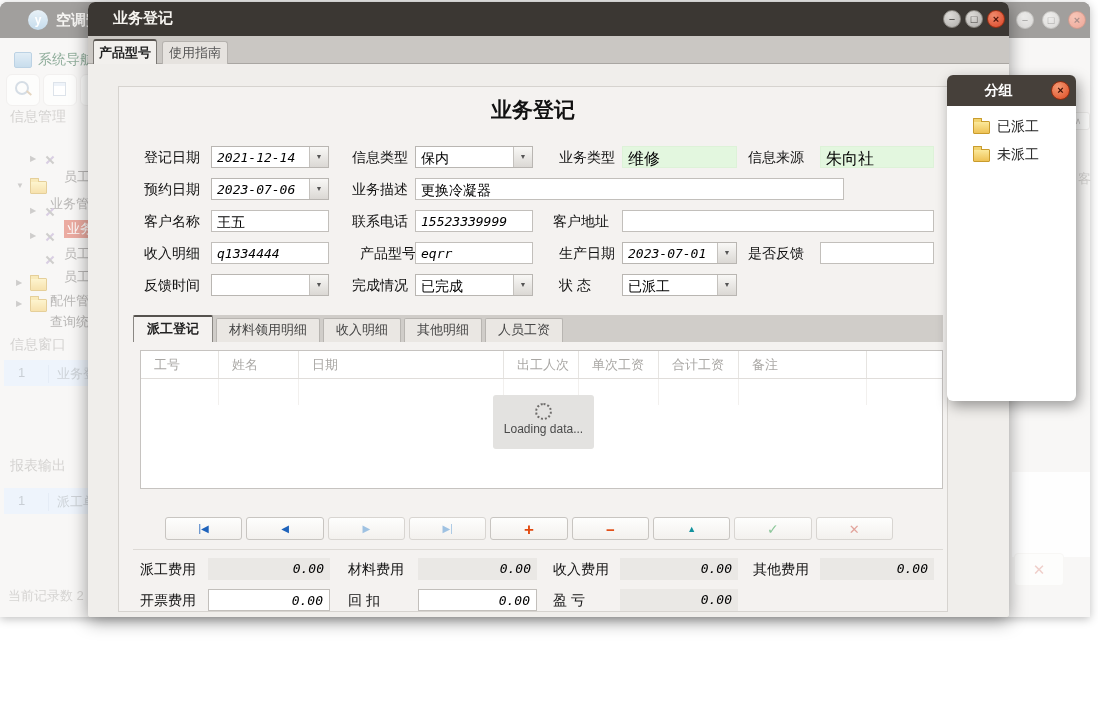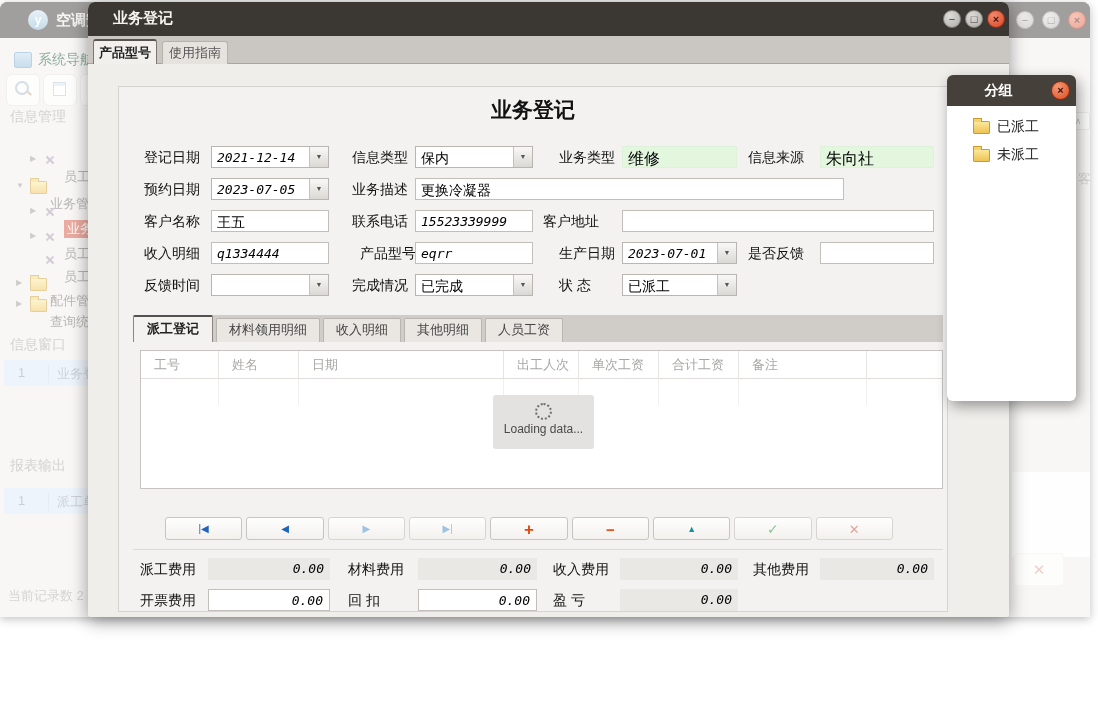--- a/index.html
+++ b/index.html
@@ -240,37 +240,37 @@
     <div class="fbox green" style="left:534px;top:144px;width:115px">
       <span class="val">维修</span>
     </div>
     <div class="flabel" style="left:660px;top:147px">信息来源</div>
     <div class="fbox green" style="left:732px;top:144px;width:114px">
       <span class="val">朱向社</span>
     </div>
 
     <div class="flabel" style="left:56px;top:179px">预约日期</div>
     <div class="dd" style="left:123px;top:176px;width:118px">
-      <span class="val mono">2023-07-05</span>
+      <span class="val mono">2023-07-06</span>
         <span class="dd-btn">▼</span>
     </div>
     <div class="flabel" style="left:264px;top:179px">业务描述</div>
     <div class="fbox txt" style="left:327px;top:176px;width:429px">
       <span class="val" style="font-size:14px">更换冷凝器</span>
     </div>
 
     <div class="flabel" style="left:56px;top:211px">客户名称</div>
     <div class="fbox txt" style="left:123px;top:208px;width:118px">
       <span class="val" style="font-size:14px">王五</span>
     </div>
     <div class="flabel" style="left:264px;top:211px">联系电话</div>
     <div class="fbox txt" style="left:327px;top:208px;width:118px">
       <span class="val mono">15523339999</span>
     </div>
-    <div class="flabel" style="left:455px;top:211px">客户地址</div>
+    <div class="flabel" style="left:465px;top:211px">客户地址</div>
     <div class="fbox txt" style="left:534px;top:208px;width:312px">
       <span class="val"></span>
     </div>
 
     <div class="flabel" style="left:56px;top:243px">收入明细</div>
     <div class="fbox txt" style="left:123px;top:240px;width:118px">
       <span class="val mono">q1334444</span>
     </div>
     <div class="flabel" style="left:272px;top:243px">产品型号</div>
     <div class="fbox txt" style="left:327px;top:240px;width:118px">

